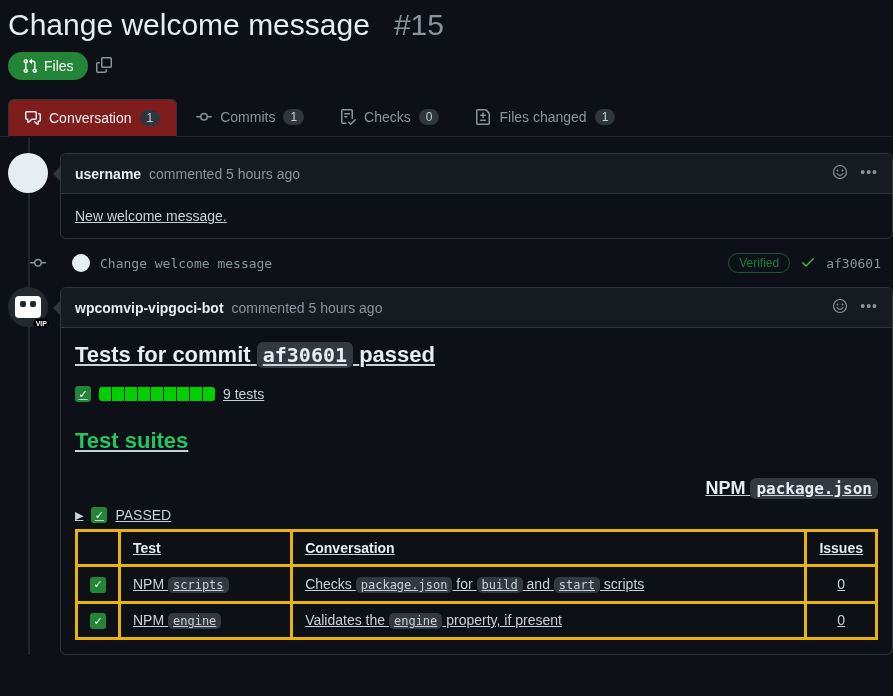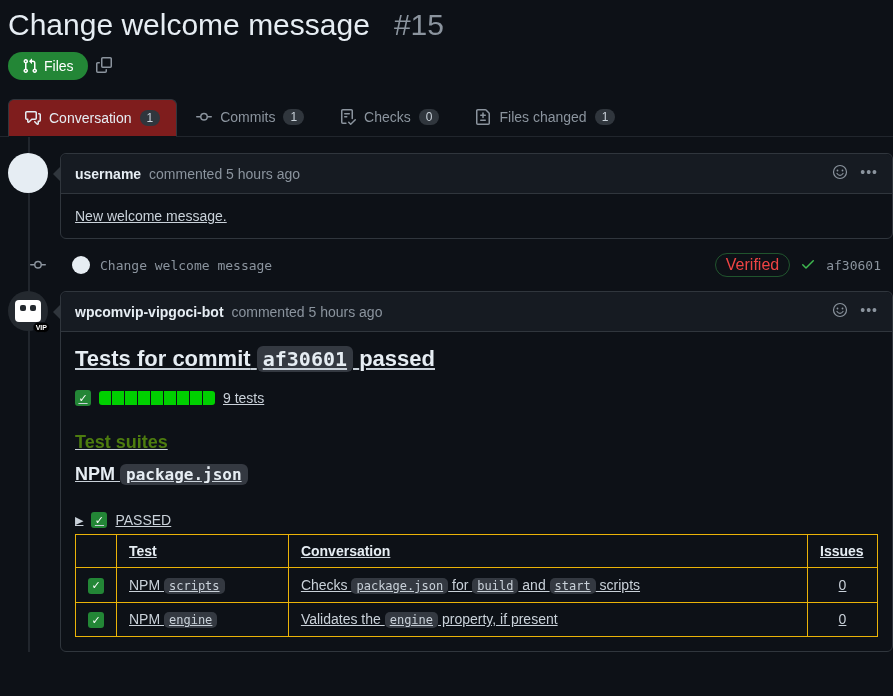--- a/index.html
+++ b/index.html
@@ -84,49 +84,49 @@
   .commit-row {
     display: flex; align-items: center; gap: 10px; padding: 14px 8px 14px 64px;
     font-family: ui-monospace,SFMono-Regular,Menlo,monospace; font-size: 13px; color: #8b949e;
     position: relative;
   }
   .commit-icon { position: absolute; left: 22px; width: 16px; height: 16px; color: #8b949e; z-index:2; background:#0d1117; }
   .commit-avatar { width: 18px; height: 18px; background: #e6edf3; border-radius: 50%; }
   .commit-msg { flex: 1; }
   .commit-right { margin-left: auto; display: flex; align-items: center; gap: 10px; font-family: ui-monospace,SFMono-Regular,Menlo,monospace; padding-right:4px; }
   .verified {
-    color: #ef4444; border: 1px solid rgba(63,185,80,.4); border-radius: 20px;
-    padding: 2px 10px; font-size: 16px; font-family: -apple-system,BlinkMacSystemFont,sans-serif;
+    color: #15803d; border: 1px solid rgba(63,185,80,.4); border-radius: 20px;
+    padding: 2px 10px; font-size: 12px; font-family: -apple-system,BlinkMacSystemFont,sans-serif;
   }
   .check-green { color: #3fb950; }
   .sha { color: #8b949e; font-family: ui-monospace,SFMono-Regular,Menlo,monospace; }
 
   .tests-head { font-size: 22px; font-weight: 600; color: #e6edf3; margin-bottom: 18px; }
   .tests-head .sha-code {
     background: #343941; padding: 1px 6px; border-radius: 6px; font-family: ui-monospace,SFMono-Regular,Menlo,monospace;
     font-size: 20px;
   }
   .progress-row { display: flex; align-items: center; gap: 8px; margin-bottom: 26px; }
   .progress-bar { display: flex; gap: 1px; }
   .progress-seg { width: 12px; height: 14px; background: #00d000; }
   .progress-seg:first-child { border-radius: 3px 0 0 3px; }
   .progress-seg:last-child { border-radius: 0 3px 3px 0; }
   .checkmark-box { display:inline-flex; width:16px; height:16px; background:#238636; border-radius:3px; align-items:center; justify-content:center; color:#fff; font-size:11px; }
 
-  .suites-head { font-size: 18px; font-weight: 600; color: #4d7c0f; margin-bottom: 11px; }
-  .suite-title { font-size: 18px; font-weight: 600; color: #e6edf3; margin-bottom: 27px; }
+  .suites-head { font-size: 22px; font-weight: 600; color: #22c55e; margin-bottom: 24px; }
+  .suite-title { font-size: 18px; font-weight: 600; color: #e6edf3; margin-bottom: 8px; text-align: right; }
   .suite-title .code {
     background: #343941; padding: 1px 6px; border-radius: 6px; font-family: ui-monospace,SFMono-Regular,Menlo,monospace;
     font-size: 16px;
   }
   .passed-row { display: flex; align-items: center; gap: 8px; color: #c9d1d9; margin-bottom: 6px; cursor:pointer; }
   .caret { font-size: 11px; }
 
   table { width: 100%; border-collapse: collapse; }
-  th, td { border: 1px solid #eab308; padding: 8px 12px; text-align: left; font-size: 14px; }
+  th, td { border: 3px solid #eab308; padding: 8px 12px; text-align: left; font-size: 14px; }
   th { color:#e6edf3; font-weight:600; }
   td.check-cell { width: 36px; text-align: center; }
   td.issues-cell { text-align: center; width: 70px; }
   .inline-code {
     background: #343941; padding: 1px 5px; border-radius: 5px;
     font-family: ui-monospace,SFMono-Regular,Menlo,monospace; font-size: 12px;
   }
 </style>
 </head>
 <body>

